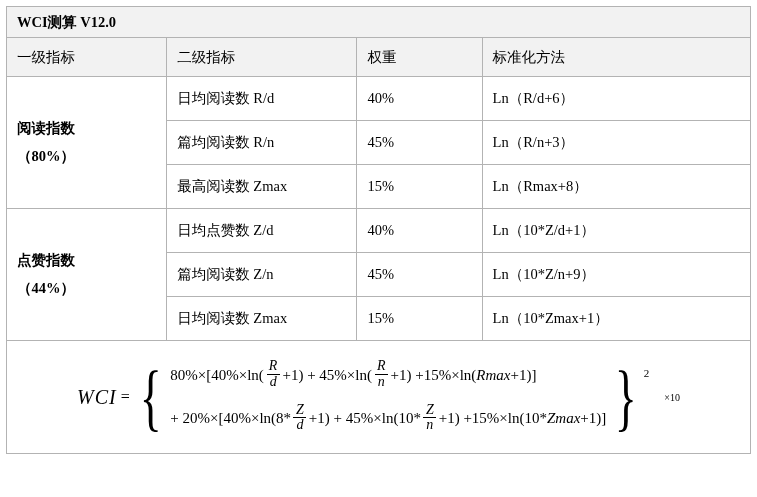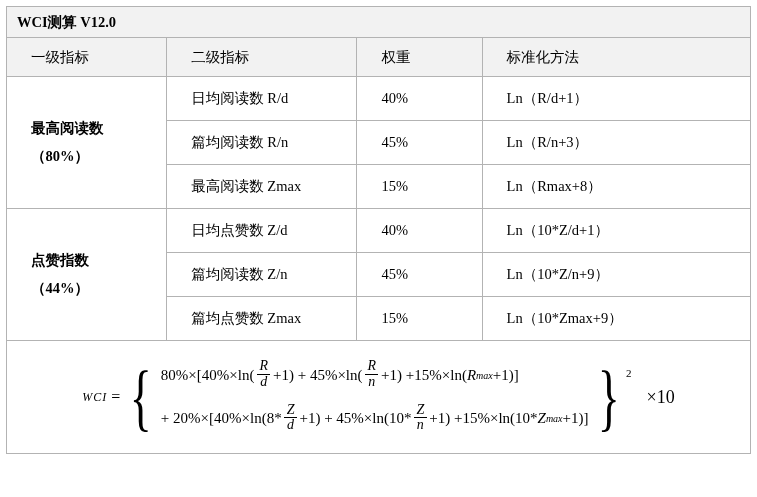--- a/index.html
+++ b/index.html
@@ -18,21 +18,21 @@
     margin: 6px auto 0 auto;
     position: relative;
   }
   table.wci {
     border-collapse: collapse;
     width: 745px;
     table-layout: fixed;
   }
   table.wci td {
     border: 1px solid #b3b3b3;
-    padding: 0 24px;
+    padding: 0 10px;
     vertical-align: middle;
     font-size: 14.5px;
     color: #000000;
     background: #ffffff;
   }
   .title-cell {
     background: #f2f2f2 !important;
     font-weight: bold;
     font-size: 15.5px;
     height: 30px;
@@ -63,21 +63,21 @@
   }
   .formula-box {
     display: flex;
     align-items: center;
     justify-content: center;
     height: 112px;
     font-family: "Liberation Serif", "DejaVu Serif", serif;
   }
   .wci-label {
     font-style: italic;
-    font-size: 12px;
+    font-size: 20px;
     margin-right: 4px;
     letter-spacing: 1px;
   }
   .eq { font-size: 16px; margin-right: 3px; }
   .brace-l, .brace-r {
     font-size: 74px;
     line-height: 0.82;
     font-family: "Liberation Serif", serif;
     transform: scaleX(0.62);
     display: inline-block;
@@ -112,30 +112,30 @@
   }
   .frac .den {
     font-style: italic;
     font-size: 14px;
     line-height: 1.05;
     border-top: 1px solid #000;
     padding: 0 3px;
   }
   .ital { font-style: italic; }
   .sub {
-    font-size: 10px;
+    font-size: 15px;
     vertical-align: sub;
     font-style: italic;
   }
   .sup2 {
     font-size: 11px;
     vertical-align: super;
   }
   .tail {
-    font-size: 18px;
+    font-size: 10px;
     margin-left: 15px;
   }
   .rbrace-wrap {
     display: flex;
     align-items: flex-start;
   }
 </style>
 </head>
 <body>
 
@@ -153,26 +153,26 @@
       </tr>
       <tr class="hdr">
         <td>一级指标</td>
         <td>二级指标</td>
         <td>权重</td>
         <td>标准化方法</td>
       </tr>
 
       <tr>
         <td class="grp" rowspan="3">
-          <span class="l2">最高阅读数</span>
+          <span class="l2">阅读指数</span>
           <span class="l2">（80%）</span>
         </td>
         <td class="row-cell">日均阅读数 R/d</td>
         <td class="row-cell">40%</td>
-        <td class="row-cell">Ln（R/d+1）</td>
+        <td class="row-cell">Ln（R/d+6）</td>
       </tr>
       <tr>
         <td class="row-cell">篇均阅读数 R/n</td>
         <td class="row-cell">45%</td>
         <td class="row-cell">Ln（R/n+3）</td>
       </tr>
       <tr>
         <td class="row-cell">最高阅读数 Zmax</td>
         <td class="row-cell">15%</td>
         <td class="row-cell">Ln（Rmax+8）</td>
@@ -186,23 +186,23 @@
         <td class="row-cell">日均点赞数 Z/d</td>
         <td class="row-cell">40%</td>
         <td class="row-cell">Ln（10*Z/d+1）</td>
       </tr>
       <tr>
         <td class="row-cell">篇均阅读数 Z/n</td>
         <td class="row-cell">45%</td>
         <td class="row-cell">Ln（10*Z/n+9）</td>
       </tr>
       <tr>
-        <td class="row-cell">篇均点赞数 Zmax</td>
+        <td class="row-cell">日均阅读数 Zmax</td>
         <td class="row-cell">15%</td>
-        <td class="row-cell">Ln（10*Zmax+9）</td>
+        <td class="row-cell">Ln（10*Zmax+1）</td>
       </tr>
 
       <tr>
         <td class="formula-cell" colspan="4">
           <div class="formula-box">
             <span class="wci-label">WCI</span>
             <span class="eq">=</span>
             <span class="brace-l">{</span>
             <div class="lines">
               <div class="line">

